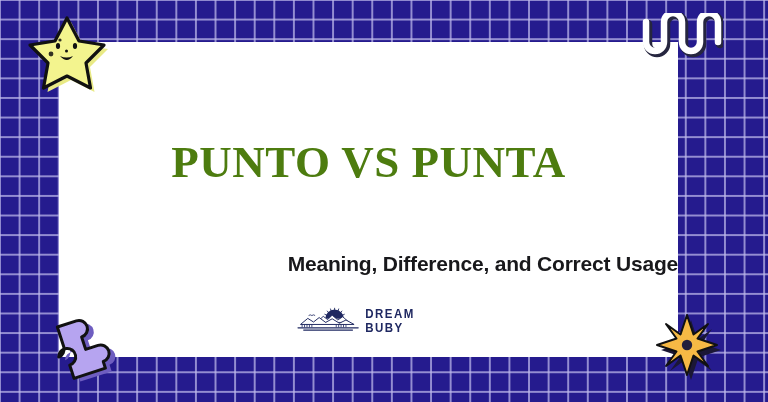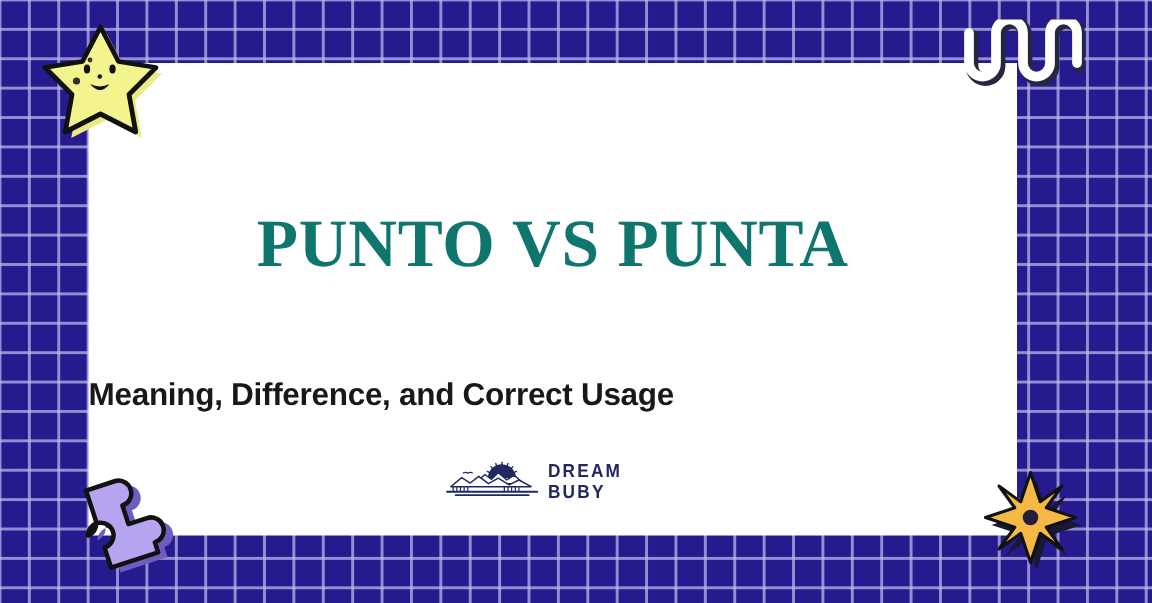--- a/index.html
+++ b/index.html
@@ -49,30 +49,30 @@
     position: absolute;
     left: 0;
     right: 0;
     top: 98px;
     text-align: center;
     font-family: "Liberation Serif", "DejaVu Serif", serif;
     font-weight: 700;
     font-size: 45px;
     line-height: 1;
     letter-spacing: 0.5px;
-    color: #0f766e;
+    color: #4d7c0f;
     white-space: nowrap;
   }
 
   #subtitle {
     position: absolute;
     left: 0;
     right: 0;
     top: 211px;
-    text-align: left;
+    text-align: right;
     font-family: "Liberation Sans", sans-serif;
     font-weight: 700;
     font-size: 21px;
     line-height: 1;
     letter-spacing: -0.2px;
     color: #18181b;
     white-space: nowrap;
   }
 
   

